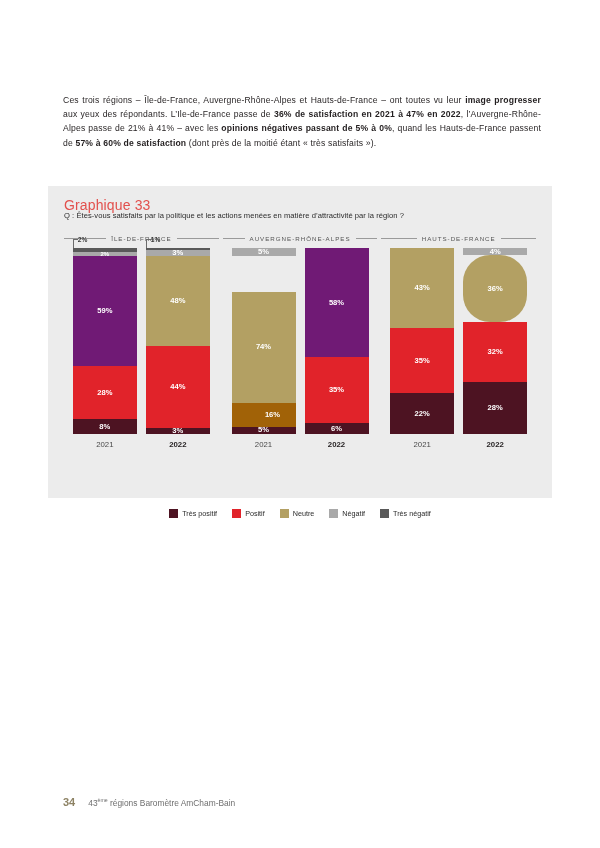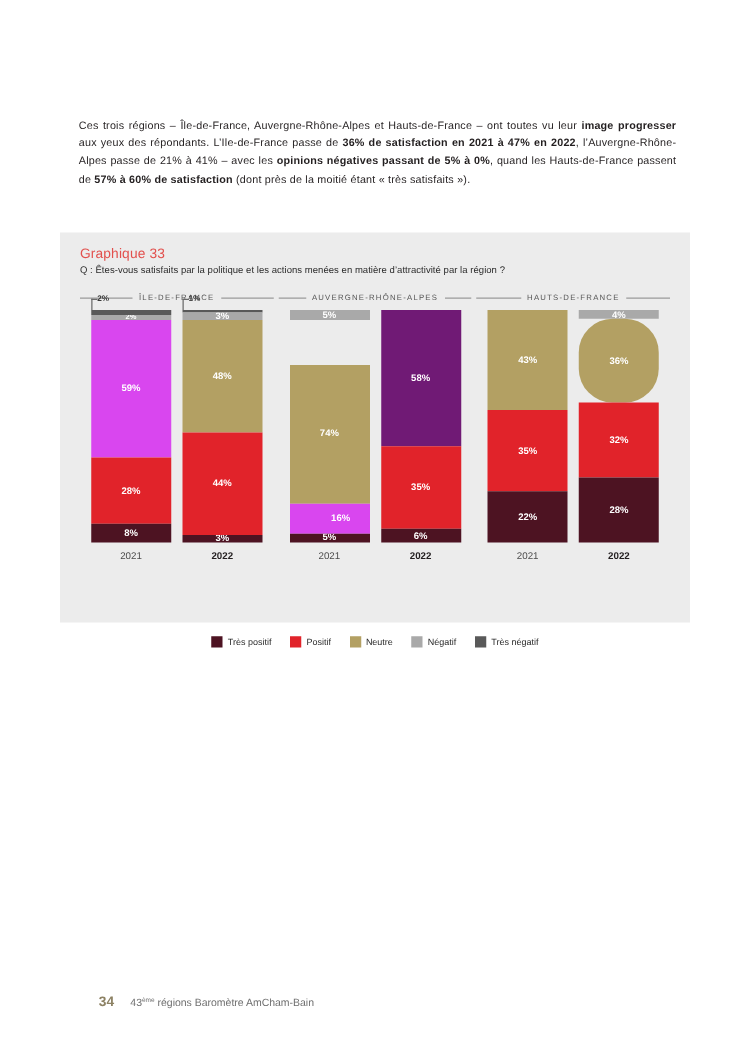--- a/index.html
+++ b/index.html
@@ -20,21 +20,21 @@
   }
   .intro b{font-weight:bold;}
 
   
   .panel{
     position:absolute;left:48px;top:186px;width:504px;height:312px;
     background:#ececec;
   }
   .graph-label{
     position:absolute;left:16px;top:11px;
-    font-size:11px;color:#e2504d;letter-spacing:.01em;text-align:center;
+    font-size:14px;color:#e2504d;letter-spacing:.01em;text-align:center;
   }
   .question{
     position:absolute;left:16px;top:25px;
     font-size:7.6px;color:#2b2b2b;letter-spacing:.005em;
   }
 
   
   .regions{
     position:absolute;left:14px;top:45px;width:476px;height:14px;
     display:flex;
@@ -83,21 +83,21 @@
   
   .legend{
     position:absolute;left:0;top:288px;width:504px;
     display:flex;justify-content:center;align-items:center;gap:15px;margin-top:35px;
   }
   .lg{display:flex;align-items:center;gap:4px;}
   .sw{width:9px;height:9px;display:block;}
   .lgt{font-size:7.2px;color:#2b2b2b;}
 
   
-  .footer{position:absolute;left:63px;top:796px;display:flex;align-items:baseline;gap:13px;margin-left:16px;}
+  .footer{position:absolute;left:63px;top:796px;display:flex;align-items:baseline;gap:13px;}
   .pagenum{font-size:11px;font-weight:bold;color:#8d8264;}
   .foottext{font-size:8.4px;color:#6f6f6f;}
   .foottext sup{font-size:5.2px;vertical-align:super;}
 </style>
 </head>
 <body>
 
 <div class="page">
 
   <div class="intro" id="intro"><span>Ces trois régions – Île-de-France, Auvergne-Rhône-Alpes et Hauts-de-France – ont toutes vu leur </span><b>image progresser</b><span> aux yeux des répondants. L’Ile-de-France passe de </span><b>36% de satisfaction en 2021 à 47% en 2022</b><span>, l’Auvergne-Rhône-Alpes passe de 21% à 41% – avec les </span><b>opinions négatives passant de 5% à 0%</b><span>, quand les Hauts-de-France passent de </span><b>57% à 60% de satisfaction</b><span> (dont près de la moitié étant « très satisfaits »).</span></div>
@@ -124,21 +124,21 @@
         </div>
       </div>
 
     <div class="chart" id="chart">
         <div class="group">
           <div class="col">
             <div class="barwrap">
               <div class="callout">2%</div>
               <div class="seg" style="flex: 2 0 0px; background: rgb(89, 89, 89); font-size: 6px;"></div>
               <div class="seg" style="flex: 2 0 0px; background: rgb(169, 169, 169); color: rgb(255, 255, 255); font-size: 6px;">2%</div>
-              <div class="seg" style="flex: 59 0 0px; background: #d946ef; color: rgb(255, 255, 255);">59%</div>
+              <div class="seg" style="flex: 59 0 0px; background: #701a75; color: rgb(255, 255, 255);">59%</div>
               <div class="seg" style="flex: 28 0 0px; background: rgb(225, 35, 42);">28%</div>
               <div class="seg" style="flex: 8 0 0px; background: rgb(77, 19, 34);">8%</div>
             </div>
             <div class="yr">2021</div>
           </div>
           <div class="col">
             <div class="barwrap">
               <div class="callout">1%</div>
               <div class="seg" style="flex: 1 0 0px; background: rgb(89, 89, 89); font-size: 6px;"></div>
               <div class="seg" style="flex: 3 0 0px; background: rgb(169, 169, 169); color: rgb(255, 255, 255);">3%</div>
@@ -147,21 +147,21 @@
               <div class="seg" style="flex: 3 0 0px; background: rgb(77, 19, 34);">3%</div>
             </div>
             <div class="yr cur">2022</div>
           </div>
         </div>
         <div class="group">
           <div class="col">
             <div class="barwrap">
               <div class="seg" style="flex: 5 0 0px; background: rgb(169, 169, 169); color: rgb(255, 255, 255);">5%</div>
               <div class="seg" style="flex: 74 0 0px; background: rgb(179, 160, 99); color: rgb(255, 255, 255); margin-top: 36px;">74%</div>
-              <div class="seg" style="flex: 16 0 0px; background: #d946ef; padding-left: 18px;">16%</div>
+              <div class="seg" style="flex: 16 0 0px; background: #a16207; padding-left: 18px;">16%</div>
               <div class="seg" style="flex: 5 0 0px; background: rgb(77, 19, 34);">5%</div>
             </div>
             <div class="yr">2021</div>
           </div>
           <div class="col">
             <div class="barwrap">
               <div class="seg" style="flex: 58 0 0px; background: #701a75; color: rgb(255, 255, 255);">58%</div>
               <div class="seg" style="flex: 35 0 0px; background: rgb(225, 35, 42);">35%</div>
               <div class="seg" style="flex: 6 0 0px; background: rgb(77, 19, 34);">6%</div>
             </div>

